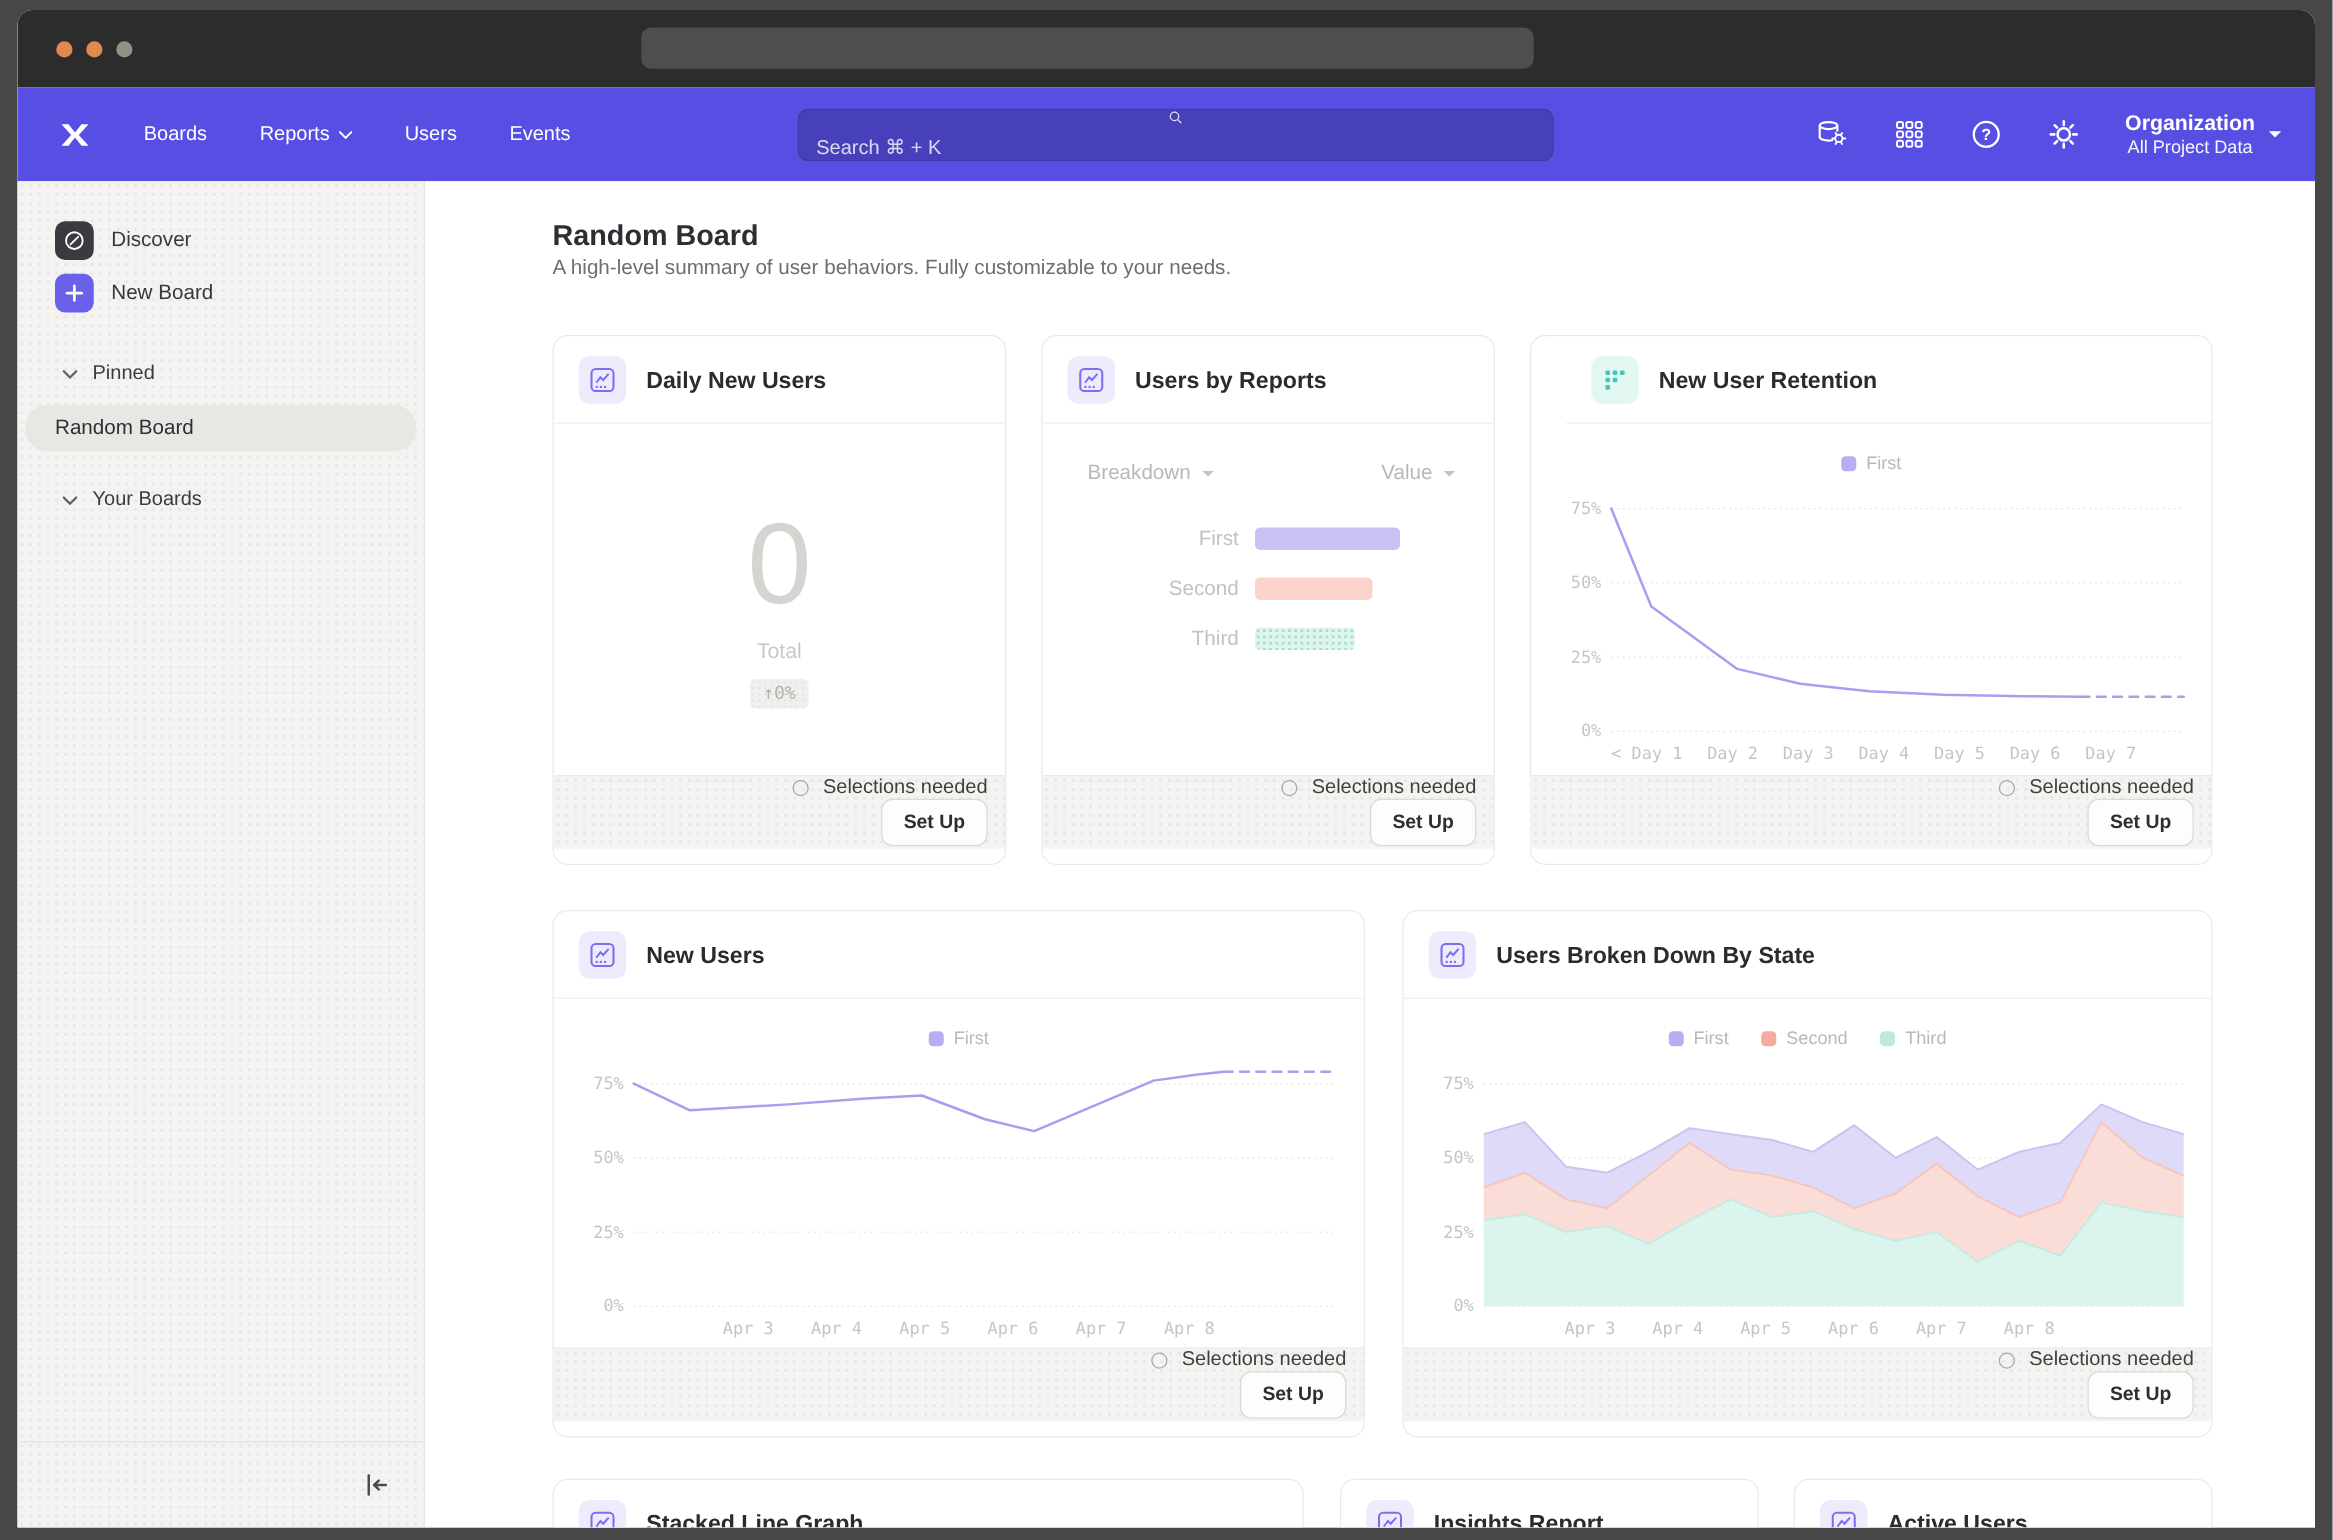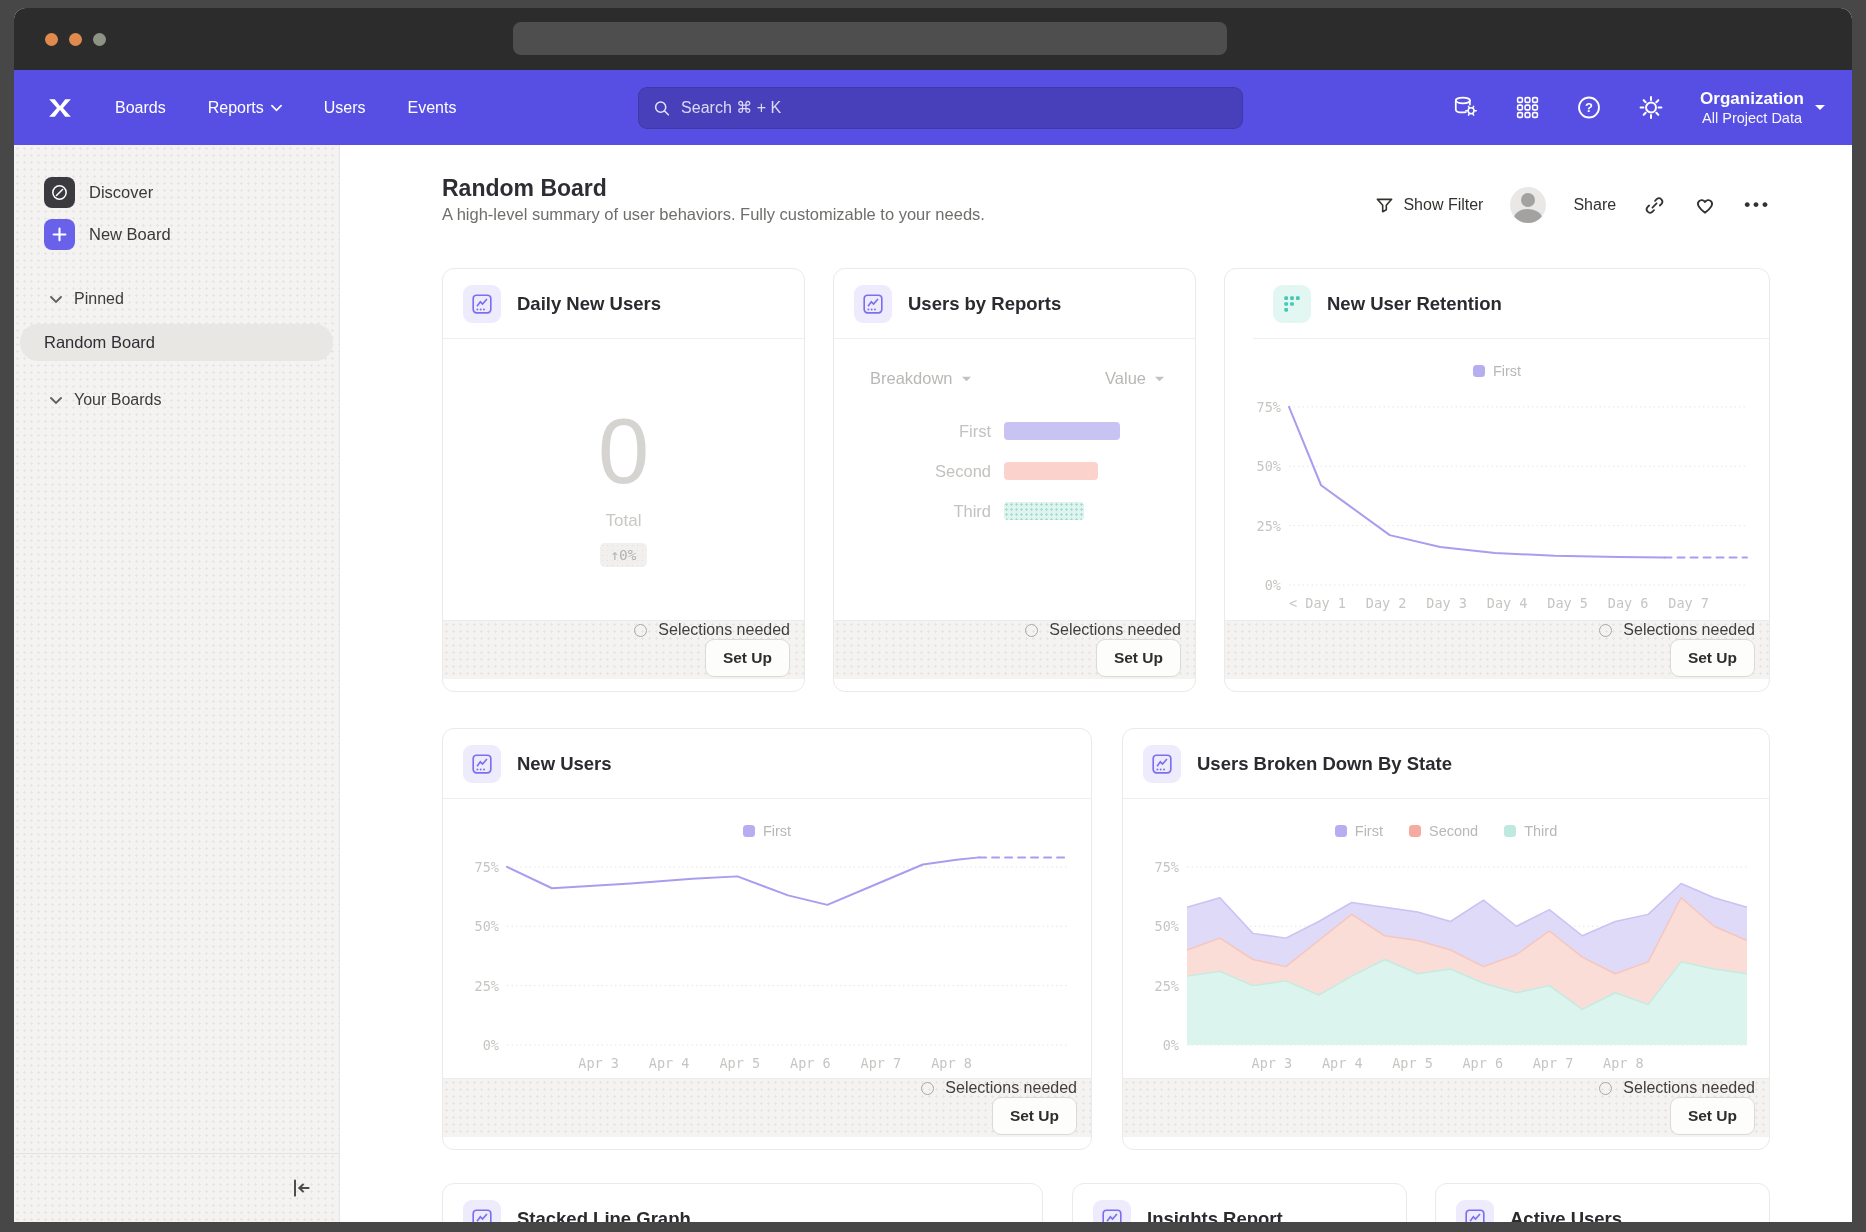--- a/index.html
+++ b/index.html
@@ -18,21 +18,21 @@
   .urlbar { position:absolute; left:499px; top:14px; width:714px; height:33px;
             background:#4e4e4e; border-radius:8px; }
 
   
   .navbar { position:relative; height:75px; background:#574fe3; display:flex; align-items:center; color:#fff; }
   .logo { margin-left:33px; width:26px; height:26px; flex:0 0 auto; }
   .nav-items { display:flex; gap:42px; margin-left:42px; font-size:16px; font-weight:500; }
   .nav-item { display:flex; align-items:center; gap:7px; cursor:pointer; white-space:nowrap; }
   .searchbox { position:absolute; left:624px; top:17px; width:605px; height:42px;
                background:rgba(0,0,0,0.18); border:1px solid rgba(0,0,0,0.12); border-radius:9px;
-               display:flex; align-items:center; padding:0 14px; gap:10px; }
+               display:flex; align-items:center; padding:0 14px; gap:10px;flex-direction:column; }
   .searchbox input { background:transparent; border:none; outline:none; color:#fff; font-size:16px; width:100%;
                      font-family:"Liberation Sans",sans-serif; }
   .searchbox input::placeholder { color:rgba(255,255,255,0.8); }
   .nav-right { position:absolute; right:26px; top:0; height:75px; display:flex; align-items:center; gap:36px; }
   .nav-icon { width:26px; height:26px; display:flex; align-items:center; justify-content:center; }
   .org { text-align:center; line-height:1.25; display:flex; align-items:center; gap:10px; }
   .org-name { font-size:17px; font-weight:700; }
   .org-sub { font-size:14.5px; font-weight:400; color:rgba(255,255,255,0.95); }
 
   
@@ -262,41 +262,20 @@
           <line x1="18" y1="11" x2="9.5" y2="11"></line>
           <polyline points="12.8,7.8 9.5,11 12.8,14.2"></polyline>
         </svg>
       </div>
     </div>
 
     <div class="main">
       <div class="board-title">Random Board</div>
       <div class="board-sub">A high-level summary of user behaviors. Fully customizable to your needs.</div>
 
-      <div class="board-actions">
-        <span class="action">
-          <svg width="19" height="19" viewBox="0 0 20 20" fill="none" stroke="#33322f" stroke-width="1.7" stroke-linejoin="round">
-            <path d="M2.5 3.5 h15 l-5.6 6.3 v4.7 l-3.8 2 v-6.7 Z"></path>
-          </svg>
-          <span>Show Filter</span>
-        </span>
-        <span class="avatar"></span>
-        <span class="action">
-            <span>Share</span>
-          </span>
-        <svg width="23" height="23" viewBox="0 0 22 22" fill="none" stroke="#33322f" stroke-width="1.7" stroke-linecap="round">
-          <line x1="9" y1="13" x2="13" y2="9"></line>
-          <path d="M11.5 6.5 l1.8 -1.8 a3.3 3.3 0 0 1 4.6 4.6 L16.1 11"></path>
-          <path d="M10.5 15.5 l-1.8 1.8 a3.3 3.3 0 0 1 -4.6 -4.6 L5.9 11"></path>
-        </svg>
-        <svg width="24" height="24" viewBox="0 0 22 22" fill="none" stroke="#33322f" stroke-width="1.7" stroke-linejoin="round">
-          <path d="M11 18 C5 13.5 3.2 10 5.4 7.6 7 5.8 9.9 6.3 11 8.3 12.1 6.3 15 5.8 16.6 7.6 18.8 10 17 13.5 11 18 Z"></path>
-        </svg>
-        <span class="dots3">•••</span>
-      </div>
 
       <div class="card" style="left:102px; top:123px; width:363px; height:424px;">
         <div class="card-head">
           <span class="card-icon">
             <svg width="22" height="22" viewBox="0 0 20 20" fill="none" stroke="#7b6ff0" stroke-width="1.5">
               <rect x="2" y="2" width="16" height="16" rx="3"></rect>
               <polyline points="5.5,12 8.5,8 10.5,10 14.5,5.5"></polyline>
               <g fill="#7b6ff0" stroke="none">
                   <circle cx="5.8" cy="15" r=".9"></circle>
                   <circle cx="8.8" cy="15" r=".9"></circle>

